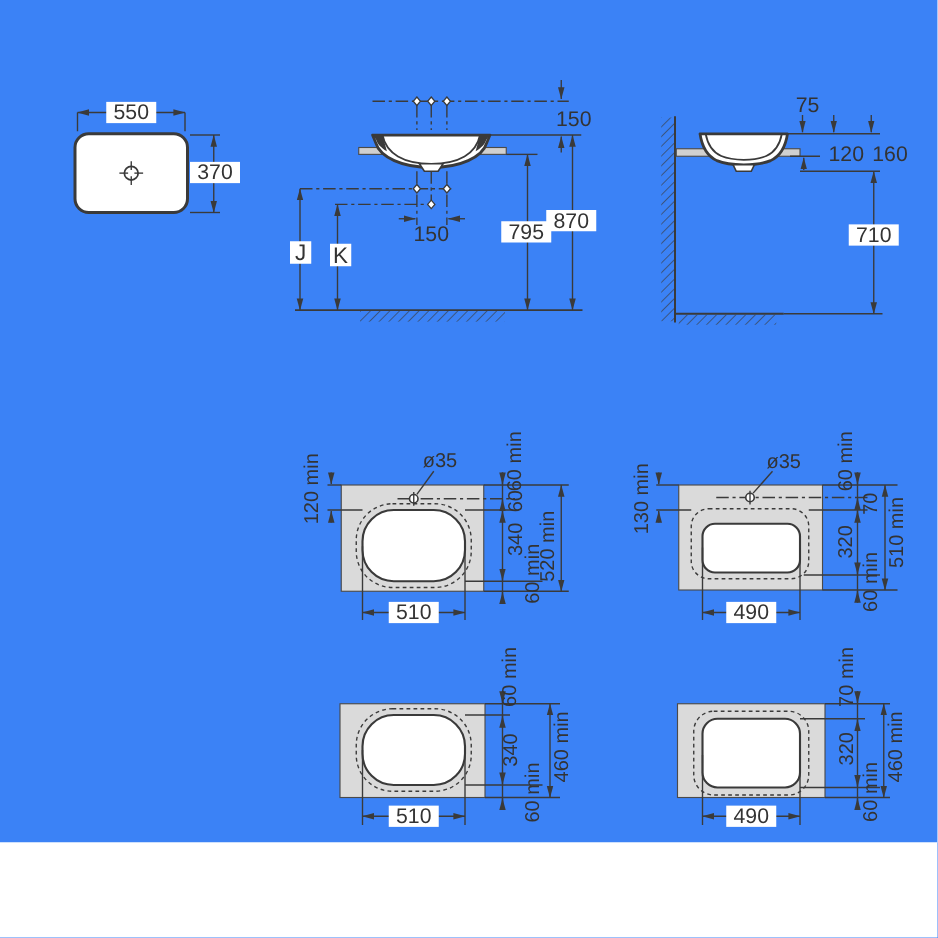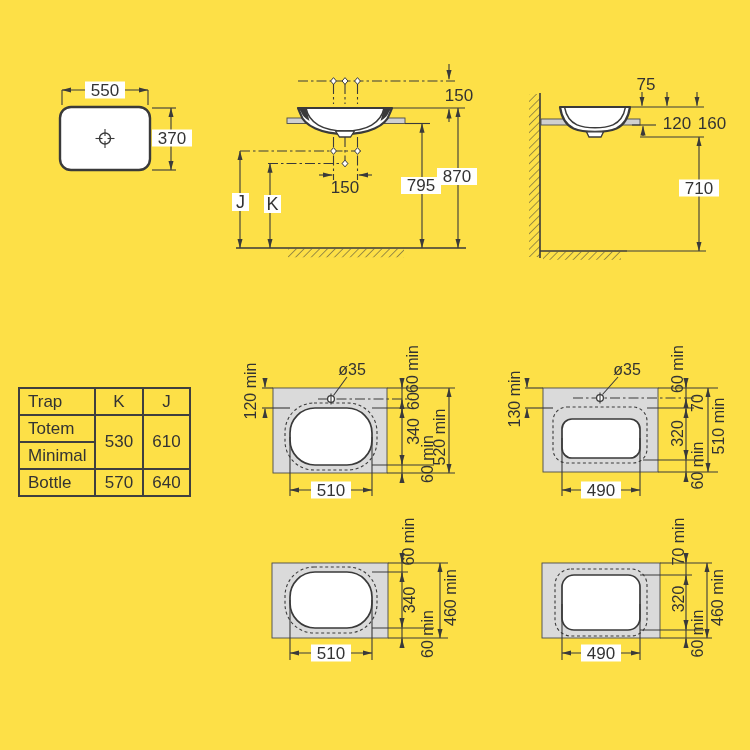--- a/index.html
+++ b/index.html
@@ -1,16 +1,16 @@
 <!DOCTYPE html>
 <html><head>
 <meta charset="utf-8">
 <style>
   html,body{margin:0;padding:0;background:#fff;}
-  .stage{position:relative;width:750px;height:750px;background:#fde047;overflow:hidden;
+  .stage{position:relative;width:750px;height:674px;background:#3b82f6;overflow:hidden;
          font-family:"Liberation Sans",sans-serif;}
   .stage svg{position:absolute;left:0;top:0;}
   
   .ln{stroke:#3a3a3a;stroke-width:1.1;fill:none;}
   .ln16{stroke:#3a3a3a;stroke-width:1.6;fill:none;}
   .thk{stroke:#3a3a3a;stroke-width:2.2;fill:#fff;stroke-linejoin:round;}
   .thk24{stroke:#3a3a3a;stroke-width:2.4;fill:#fff;stroke-linejoin:round;}
   .mid{stroke:#3a3a3a;stroke-width:1.4;fill:none;}
   .dd{stroke-dasharray:10 3 2.5 3;}
   .dsh{stroke-dasharray:3 2.6;}
@@ -329,40 +329,13 @@
     <g>
       <line class="ln" x1="562" y1="604" x2="562" y2="660"></line>
       <line class="ln" x1="640" y1="604" x2="640" y2="660"></line>
       <line class="ln" x1="562" y1="653" x2="640" y2="653" marker-start="url(#ar)" marker-end="url(#ar)"></line>
       <rect class="wbg" x="581" y="644.5" width="40" height="17"></rect>
       <text x="601" y="653">490</text>
     </g>
   </g>
 </svg>
 
-<table class="trap">
-  <colgroup>
-        <col style="width:76px">
-        <col style="width:48px">
-        <col style="width:47px">
-      </colgroup>
-  <tbody>
-        <tr>
-    <td>Trap</td>
-    <td class="c">K</td>
-    <td class="c">J</td>
-  </tr>
-  <tr>
-    <td>Totem</td>
-    <td class="c" rowspan="2">530</td>
-    <td class="c" rowspan="2">610</td>
-  </tr>
-  <tr>
-    <td>Minimal</td>
-  </tr>
-  <tr>
-    <td>Bottle</td>
-    <td class="c">570</td>
-    <td class="c">640</td>
-  </tr>
-</tbody>
-    </table>
 </div>
 
 </body></html>

